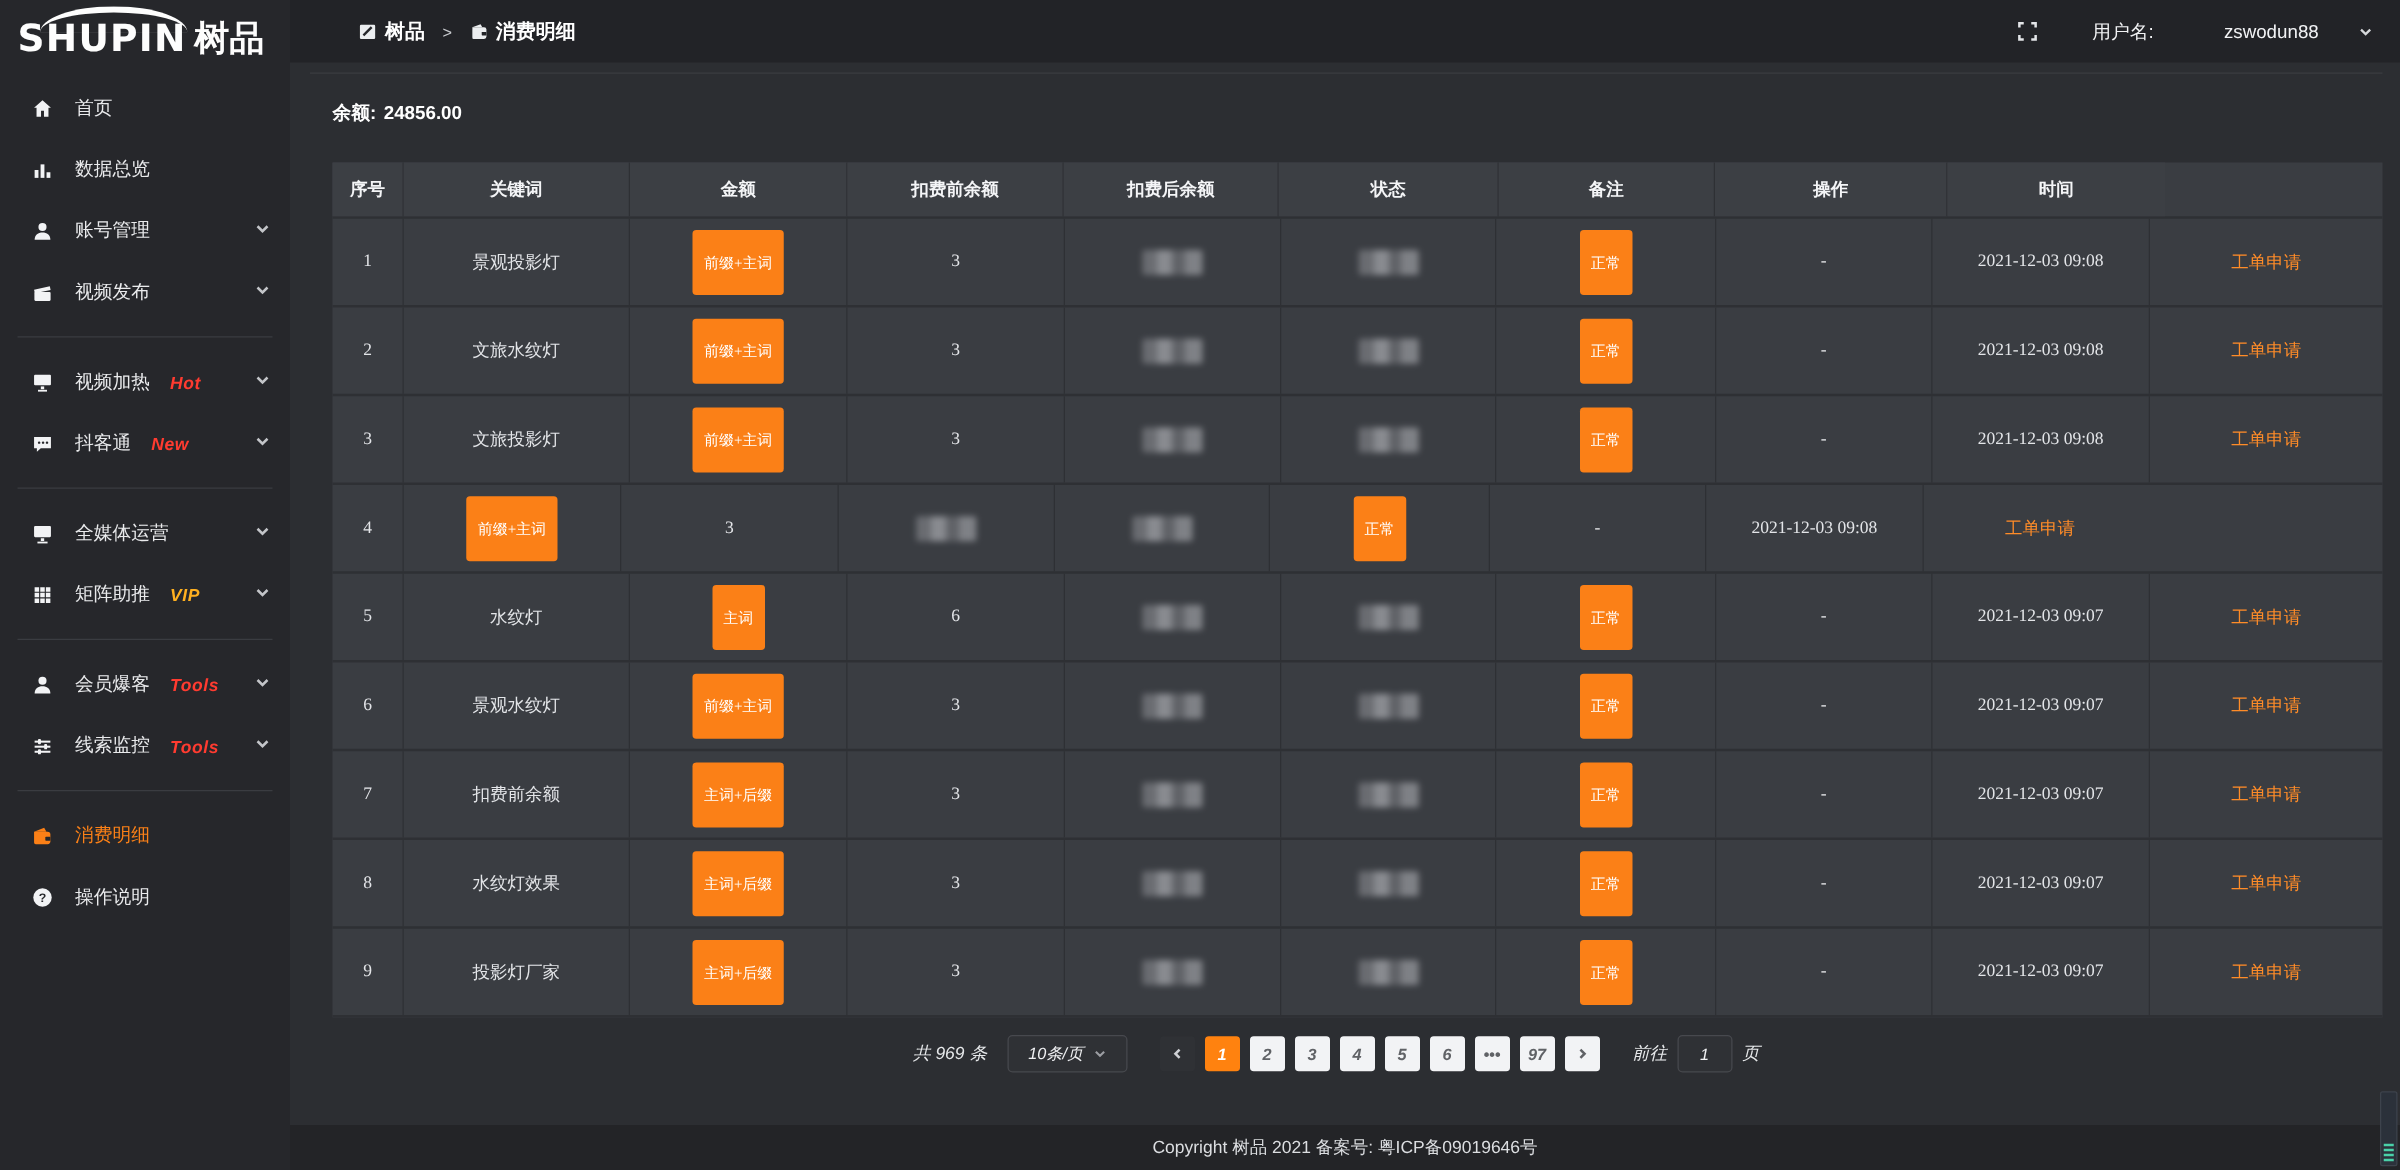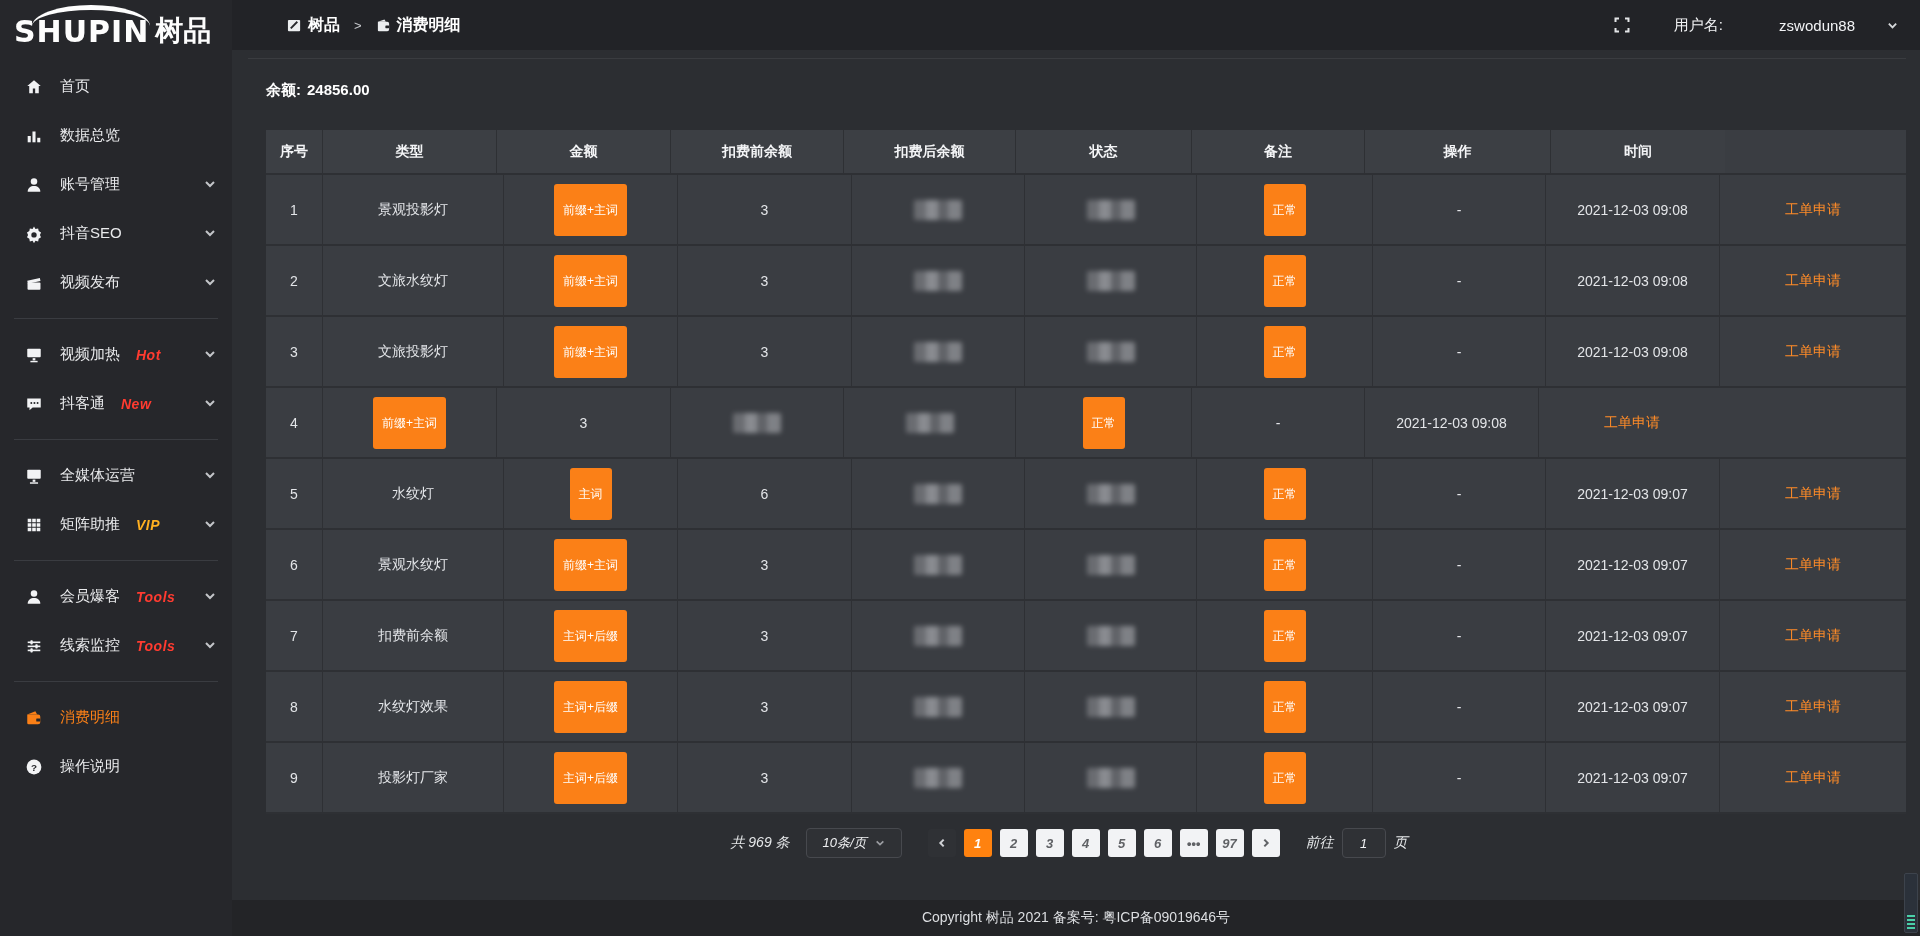--- a/index.html
+++ b/index.html
@@ -34,21 +34,21 @@
   .user-caret { margin-left:6px; display:flex; }
   .user-caret svg { width:11px; height:11px; stroke:#d6d8db; stroke-width:2; fill:none; }
   .top-rule { position:absolute; top:58px; left:248px; right:14px; height:1px; background:#3a3c40; z-index:1; }
 
   
   .content { position:absolute; left:232px; right:0; top:59px; bottom:0; }
   .balance { margin:22px 0 0 34px; color:#ffffff; font-size:15px; font-weight:bold; }
   .balance b { margin-left:6px;text-align:center; }
 
   .tbl { margin:30px 14px 0 34px; width:1640px; background:#3a3d42; }
-  .trow { display:flex; border-bottom:2px solid #2e3034; }
+  .trow { display:flex; border-bottom:2px solid #2e3034;font-family:Liberation Serif, serif; }
   .trow.thead { border-bottom:2px solid #2e3034; }
   .tcell { display:flex; align-items:center; justify-content:center; border-right:1px solid #2e3034; color:#e3e5e8; font-size:14px; text-align:center; min-height:69px; }
   .trow .tcell:last-child { border-right:none; }
   .thead .tcell { min-height:43px; font-weight:bold; color:#f4f5f7; background:#3c3f44; font-size:14px; }
   .badge { display:inline-block; background:#fb8017; color:#fff; font-size:12px; line-height:1; padding:20px 9px; border-radius:3px; white-space:nowrap; }
   .blurblock { width:48px; height:20px; border-radius:2px; filter:blur(2.5px); opacity:0.85;
     background:linear-gradient(90deg,#73757a 0 12px,#97999e 12px 24px,#67696e 24px 34px,#8b8d92 34px 48px); }
   .action-link { color:#ff8c28; cursor:pointer; font-size:14px; }
 
   
@@ -106,32 +106,20 @@
           </svg>
         </span>
         <span>账号管理</span>
         <span class="menu-chevron"><svg viewBox="0 0 12 12">
             <polyline points="2,4 6,8 10,4"></polyline>
           </svg></span>
       </div>
       <div class="menu-item">
         <span class="mi-icon">
           <svg viewBox="0 0 20 20">
-            <path d="M10 1.8 l1.6 2.6 3-.6 .6 3 2.6 1.6 -1.2 2.6 1.2 2.6 -2.6 1.6 -.6 3 -3-.6 -1.6 2.6 -1.6-2.6 -3 .6 -.6-3 -2.6-1.6 1.2-2.6 -1.2-2.6 2.6-1.6 .6-3 3 .6 Z"></path>
-            <circle cx="10" cy="11" r="3" fill="#26272b"></circle>
-          </svg>
-        </span>
-        <span>抖音SEO</span>
-        <span class="menu-chevron"><svg viewBox="0 0 12 12">
-            <polyline points="2,4 6,8 10,4"></polyline>
-          </svg></span>
-      </div>
-      <div class="menu-item">
-        <span class="mi-icon">
-          <svg viewBox="0 0 20 20">
             <path d="M2.5 7.5 l14-3 .7 3.2 -14 3 Z"></path>
             <rect x="2.8" y="9.5" width="14.4" height="8" rx="1"></rect>
           </svg>
         </span>
         <span>视频发布</span>
         <span class="menu-chevron"><svg viewBox="0 0 12 12">
             <polyline points="2,4 6,8 10,4"></polyline>
           </svg></span>
       </div>
       <div class="side-divider"></div>
@@ -281,21 +269,21 @@
 <div class="top-rule"></div>
 
 <div class="content">
   <div class="balance">
     <span>余额:</span><b>24856.00</b>
   </div>
 
   <div class="tbl" id="data-table">
       <div class="trow thead">
         <div class="tcell" style="width: 57px;">序号</div>
-        <div class="tcell" style="width: 174px;">类型</div>
+        <div class="tcell" style="width: 181px;">关键词</div>
         <div class="tcell" style="width: 174px;">金额</div>
         <div class="tcell" style="width: 173px;">扣费前余额</div>
         <div class="tcell" style="width: 172px;">扣费后余额</div>
         <div class="tcell" style="width: 176px;">状态</div>
         <div class="tcell" style="width: 173px;">备注</div>
         <div class="tcell" style="width: 186px;">操作</div>
         <div class="tcell" style="width: 174px;">时间</div>
       </div>
       <div class="trow">
         <div class="tcell" style="width: 57px;">1</div>

